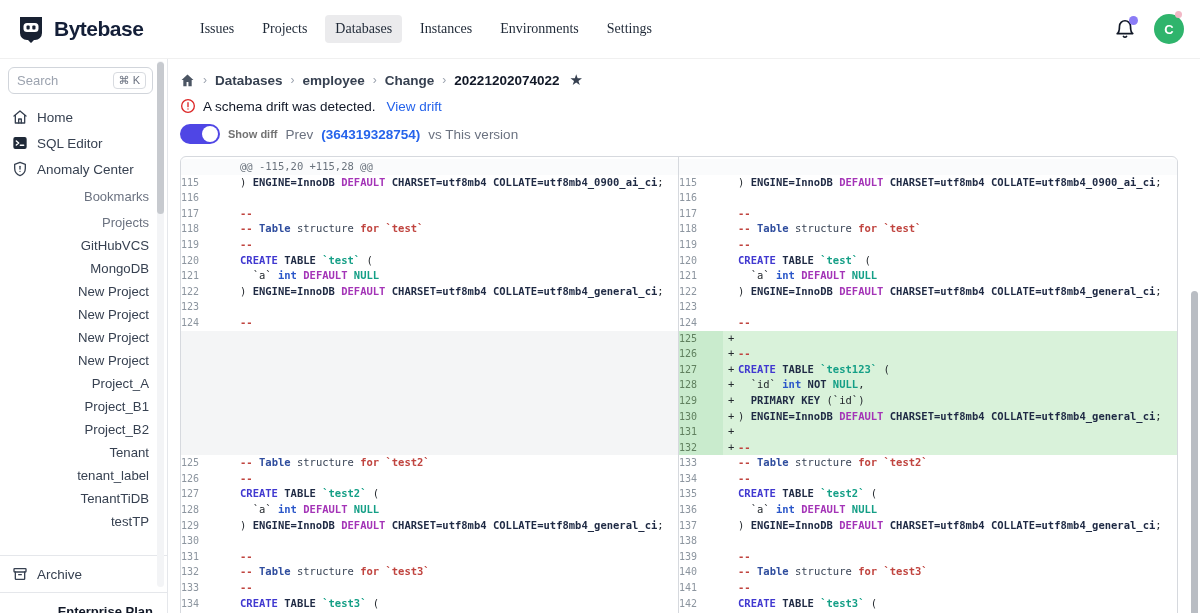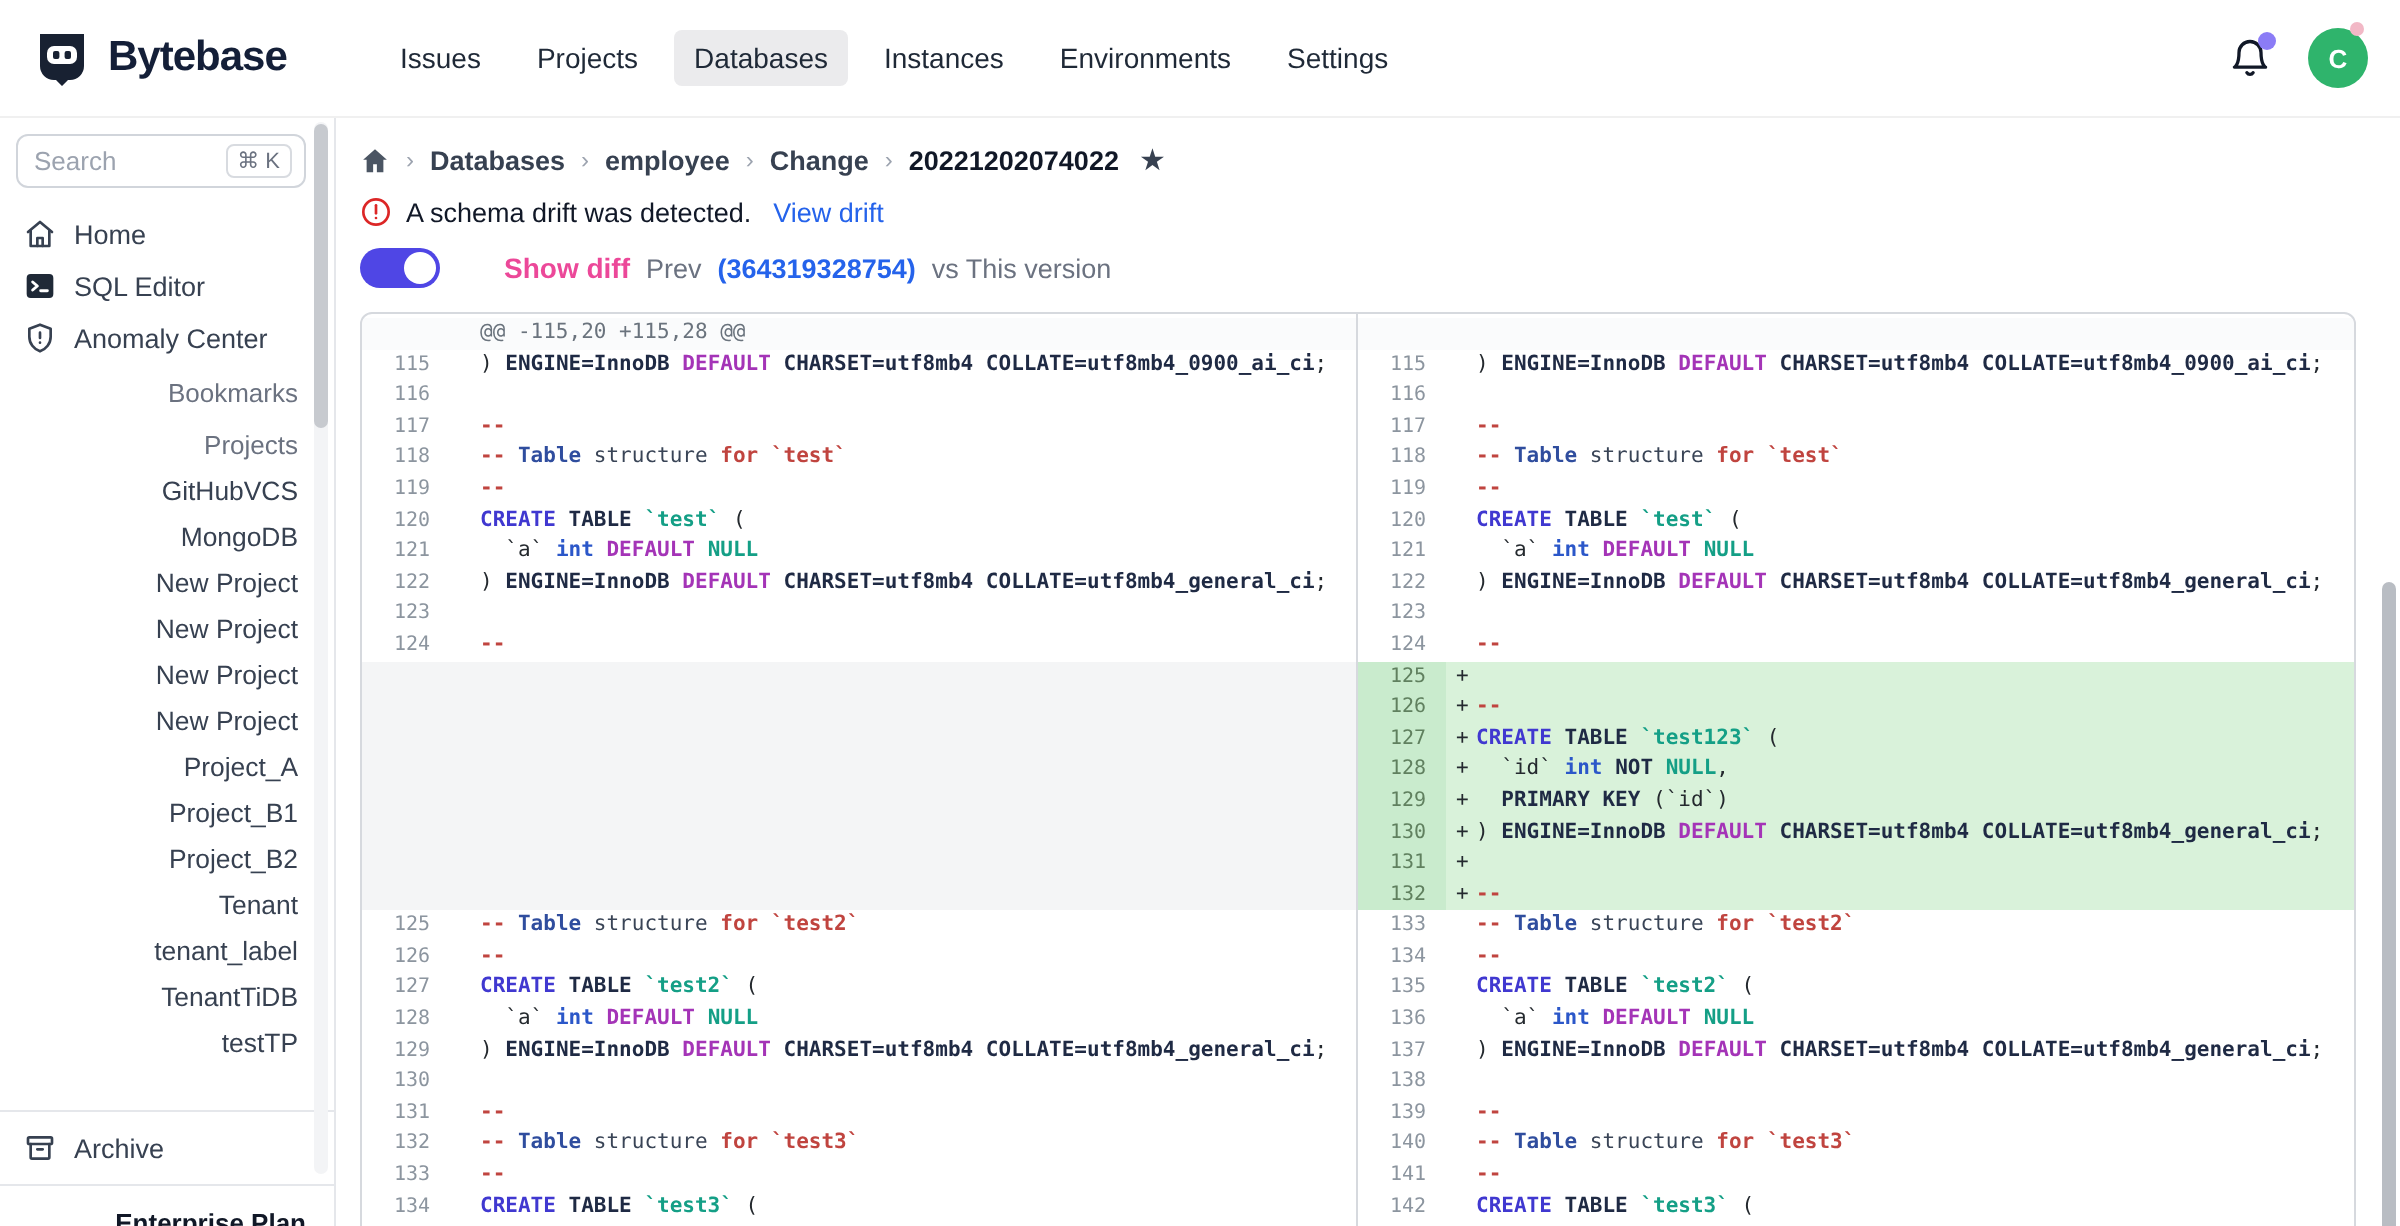--- a/index.html
+++ b/index.html
@@ -4,21 +4,21 @@
 <style>
   * { margin:0; padding:0; box-sizing:border-box; }
   html,body { width:1200px; height:613px; overflow:hidden; background:#fff;
     font-family:"Liberation Sans", sans-serif; color:#1f2937; }
 
   
   .topbar { height:59px; display:flex; align-items:center; padding:0 16px;
     border-bottom:1px solid #f0f0f0; background:#fff; }
   .brand { display:flex; align-items:center; gap:8px; min-width:160px; }
   .brand-text { font-size:21px; font-weight:800; color:#141f38; letter-spacing:-0.5px; }
-  .nav-links { display:flex; align-items:center; gap:8px; margin-left:14px; }
+  .nav-links { display:flex; align-items:center; gap:8px; margin-left:14px;font-family:Liberation Serif, serif; }
   .nav-link { font-size:14px; color:#1f2937; padding:6px 10px; border-radius:4px; cursor:pointer; }
   .nav-link.active { background:#ebebed; }
   .topbar-right { margin-left:auto; display:flex; align-items:center; gap:18px; }
   .bell-wrap { position:relative; width:22px; height:22px; cursor:pointer; }
   .bell-dot { position:absolute; top:-2px; right:-2px; width:9px; height:9px;
     border-radius:50%; background:#8b7cf6; }
   .avatar { position:relative; width:30px; height:30px; border-radius:50%; background:#2fb46c;
     color:#fff; font-size:13px; font-weight:700; display:flex; align-items:center;
     justify-content:center; cursor:pointer; }
   .avatar-dot { position:absolute; top:-3px; right:2px; width:7px; height:7px;
@@ -63,32 +63,32 @@
 
   .alert-row { display:flex; align-items:center; gap:7px; margin-top:9px; font-size:13.5px; }
   .alert-text { color:#111827; font-weight:500; }
   .alert-link { color:#2563eb; font-weight:500; cursor:pointer; margin-left:4px; }
 
   .diffbar { display:flex; align-items:center; gap:8px; margin-top:10px; font-size:13.5px; }
   .toggle { width:40px; height:20px; border-radius:10px; background:#4f46e5; position:relative;
     cursor:pointer; flex:none; }
   .toggle-knob { position:absolute; top:2px; right:2px; width:16px; height:16px;
     border-radius:50%; background:#fff; }
-  .toggle-label { font-weight:700; color:#ec4899; font-size:14px;margin-left:24px; }
+  .toggle-label { font-weight:700; color:#737373; font-size:11px; }
   .muted { color:#6b7280; }
   .prev-link { color:#2563eb; font-weight:600; cursor:pointer; }
 
   
   .diff { margin:12px 22px 0 0; height:596px; border:1px solid #d6d9de; border-radius:6px;
     background:#fff; display:flex; overflow:hidden; }
   .dpane { width:50%; position:relative; overflow:hidden; padding-top:2px; }
   .dpane.left { border-right:1px solid #d6d9de; }
   .drow { display:flex; height:15.6px; line-height:15.6px;
     font-family:"DejaVu Sans Mono", monospace; font-size:10.5px; white-space:pre; }
-  .dgut { width:44px; flex:none; text-align:right; padding-right:10px; color:#8c959f; font-size:10px; }
+  .dgut { width:44px; flex:none; text-align:left; padding-right:10px; color:#8c959f; font-size:10px; }
   .dmark { width:15px; flex:none; padding-left:5px; color:#24292f; }
   .dcode { flex:1; overflow:hidden; }
   .dhead { background:#fafbfc; }
   .dhead .dcode { color:#6a737d; }
   .dfill { background:#f4f5f6; }
   .dadd { background:#d9f2da; }
   .dadd .dgut { background:#c9ebcd; color:#60805f; }
   .tk-p  { color:#24292e; }
   .tk-b  { color:#1f2a44; font-weight:bold; }
   .tk-k  { color:#4038d0; font-weight:bold; }

